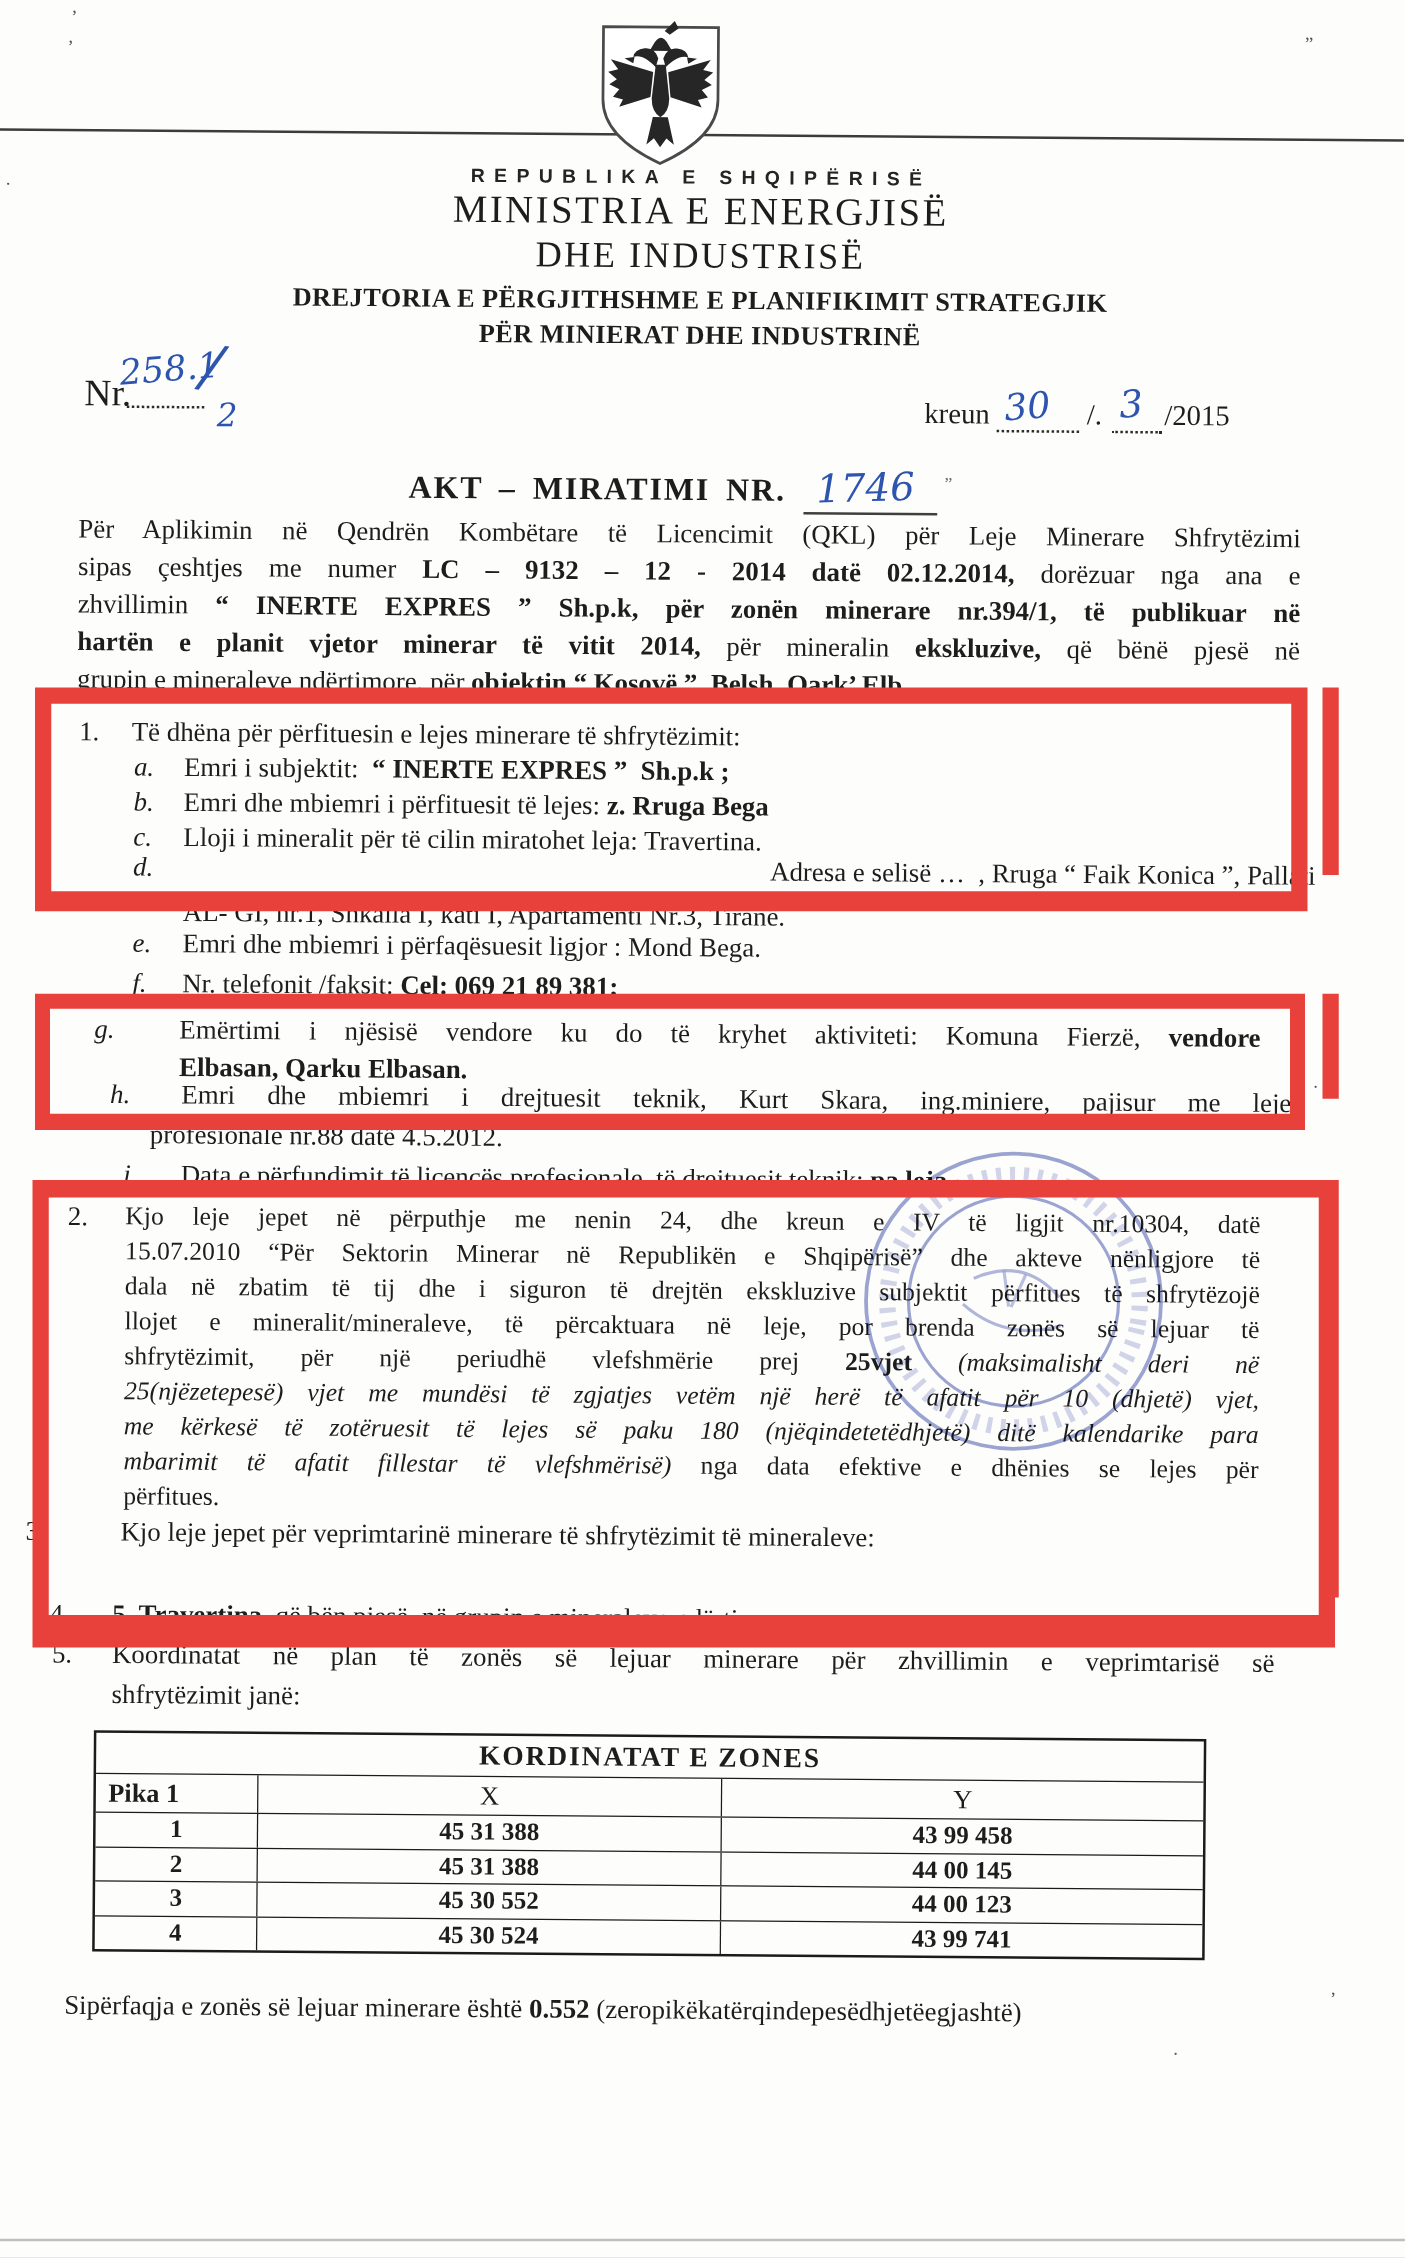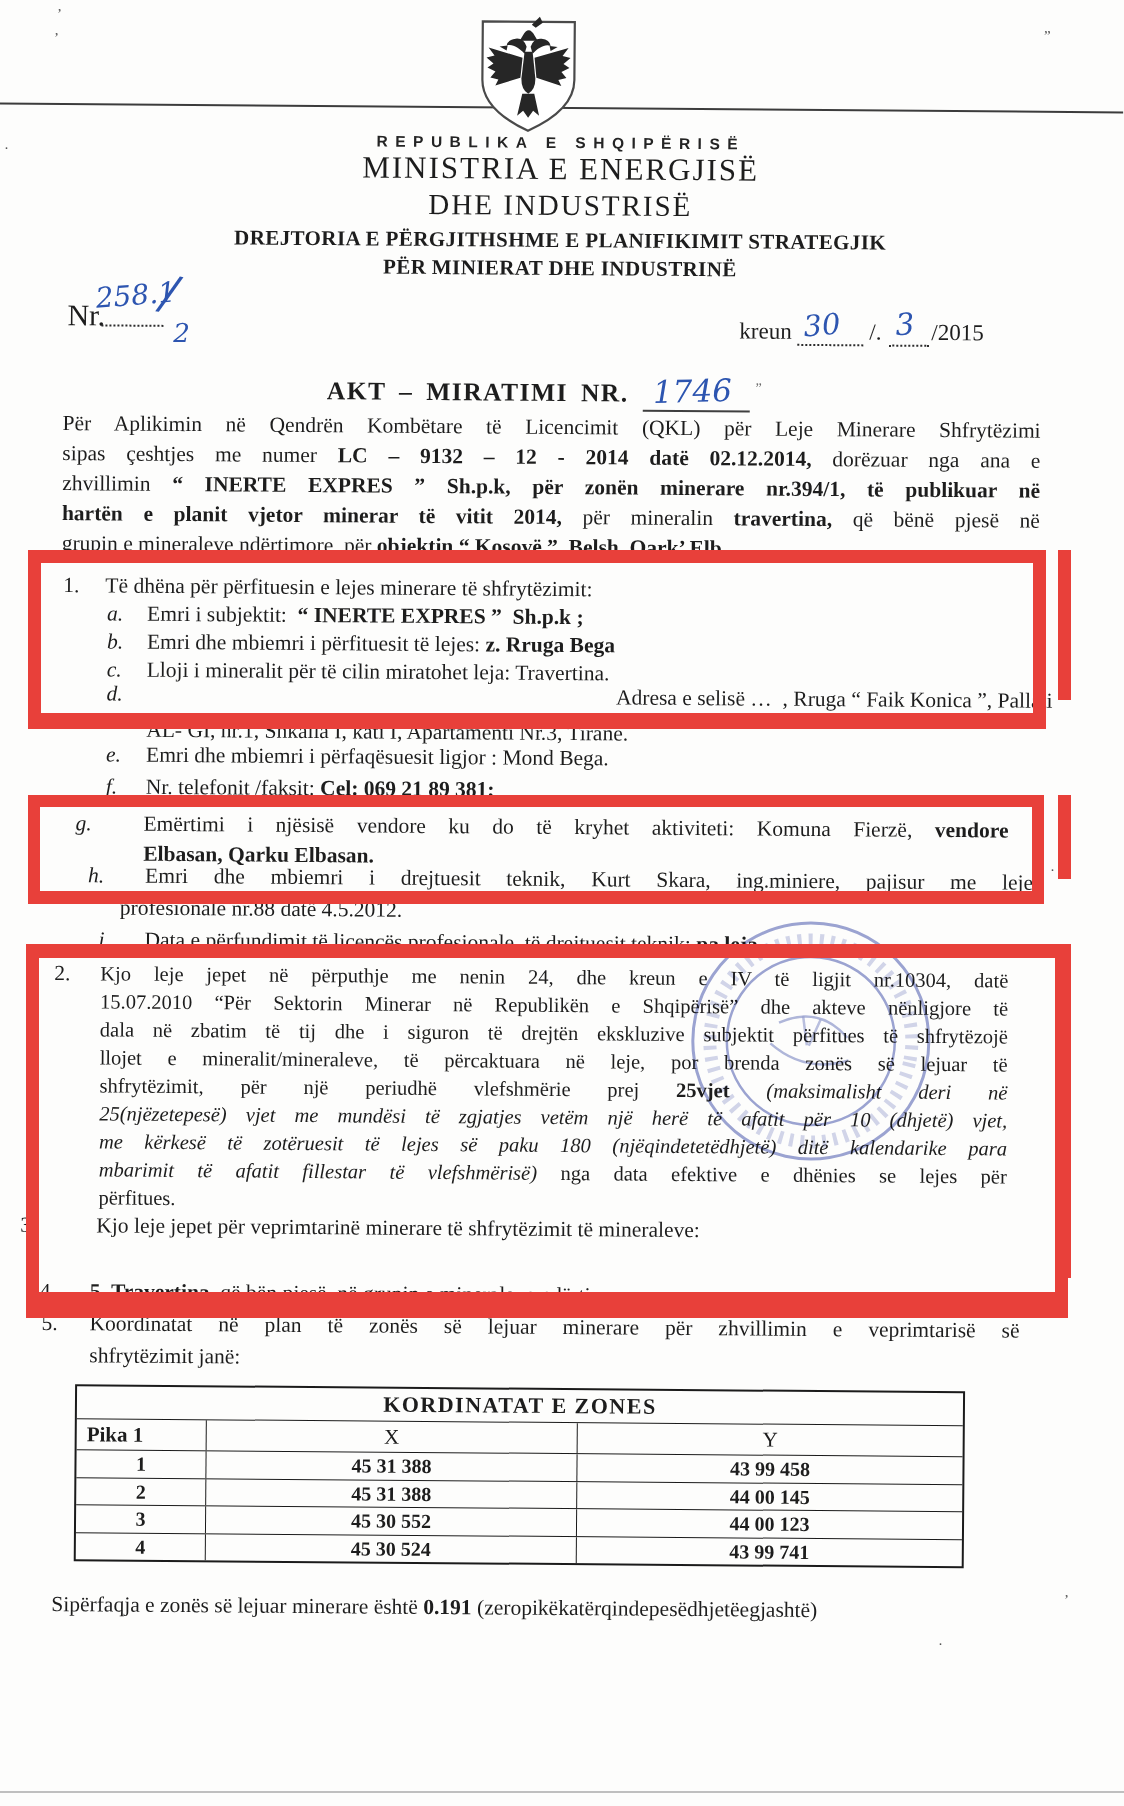--- a/index.html
+++ b/index.html
@@ -89,21 +89,21 @@
       <span class="title-label">AKT – MIRATIMI  NR.</span>
       <span class="title-underline">
         <span class="hand">1746</span>
       </span>
       <span class="speck">”</span>
     </div>
 
     <div class="line jline" style="left:66px;top:416px;width:978px"><span>Për Aplikimin në Qendrën Kombëtare të Licencimit (QKL) për Leje Minerare Shfrytëzimi</span></div>
     <div class="line jline" style="left:66px;top:446px;width:978px"><span>sipas çeshtjes me numer </span><span class="b">LC – 9132 – 12 - 2014 datë 02.12.2014,</span><span> dorëzuar nga ana e</span></div>
     <div class="line jline" style="left:66px;top:476px;width:978px"><span>zhvillimin </span><span class="b">“ INERTE EXPRES ” Sh.p.k, për zonën minerare nr.394/1, të publikuar në</span></div>
-    <div class="line jline" style="left:66px;top:506px;width:978px"><span class="b">hartën e planit vjetor minerar të vitit 2014,</span><span> për mineralin  </span><span class="b">travertina,</span><span> që bënë pjesë  në</span></div>
+    <div class="line jline" style="left:66px;top:506px;width:978px"><span class="b">hartën e planit vjetor minerar të vitit 2014,</span><span> për mineralin  </span><span class="b">ekskluzive,</span><span> që bënë pjesë  në</span></div>
     <div class="line" style="left:66px;top:536px"><span>grupin e mineraleve ndërtimore, për </span><span class="b">objektin “ Kosovë ”, Belsh, Qark’ Elb</span></div>
 
     <div class="line" style="left:68px;top:578px">1.</div>
     <div class="line" style="left:110px;top:578px">Të dhëna për përfituesin e lejes minerare të shfrytëzimit:</div>
 
     <div class="line" style="left:112px;top:606px;font-style:italic">a.</div>
     <div class="line" style="left:152px;top:606px"><span>Emri i subjektit:  </span><span class="b">“ INERTE EXPRES ”  Sh.p.k ;</span></div>
     <div class="line" style="left:112px;top:634px;font-style:italic">b.</div>
     <div class="line" style="left:152px;top:634px"><span>Emri dhe mbiemri i përfituesit të lejes: </span><span class="b">z. Rruga Bega</span></div>
     <div class="line" style="left:112px;top:662px;font-style:italic">c.</div>
@@ -173,21 +173,21 @@
             <div class="tc c3">44 00 123</div>
           </div>
           <div class="trow">
             <div class="tc c1">4</div>
             <div class="tc c2">45 30 524</div>
             <div class="tc c3">43 99 741</div>
           </div>
         </div>
     </div>
 
-    <div class="line" style="left:64px;top:1597px"><span>Sipërfaqja e zonës së lejuar minerare është </span><span class="b">0.191</span><span> (zeropikëkatërqindepesëdhjetëegjashtë)</span></div>
+    <div class="line" style="left:64px;top:1597px"><span>Sipërfaqja e zonës së lejuar minerare është </span><span class="b">0.552</span><span> (zeropikëkatërqindepesëdhjetëegjashtë)</span></div>
 
     <svg class="stamp" style="left:688px;top:908px;transform:rotate(12deg)" width="262" height="262" viewBox="0 0 262 262">
       <g fill="none" stroke="var(--stamp)">
         <circle cx="131" cy="131" r="118" stroke-width="3"></circle>
         <circle cx="131" cy="131" r="84" stroke-width="2.5"></circle>
         <circle cx="131" cy="131" r="101" stroke-width="13" stroke-dasharray="4 7" opacity="0.45"></circle>
         <path d="M96 120 q35 -26 70 0" stroke-width="2.5" opacity="0.8"></path>
         <path d="M92 142 q40 22 80 0" stroke-width="2.5" opacity="0.8"></path>
         <path d="M118 108 l10 28 m8 -28 l-6 28" stroke-width="2.5" opacity="0.7"></path>
       </g>

